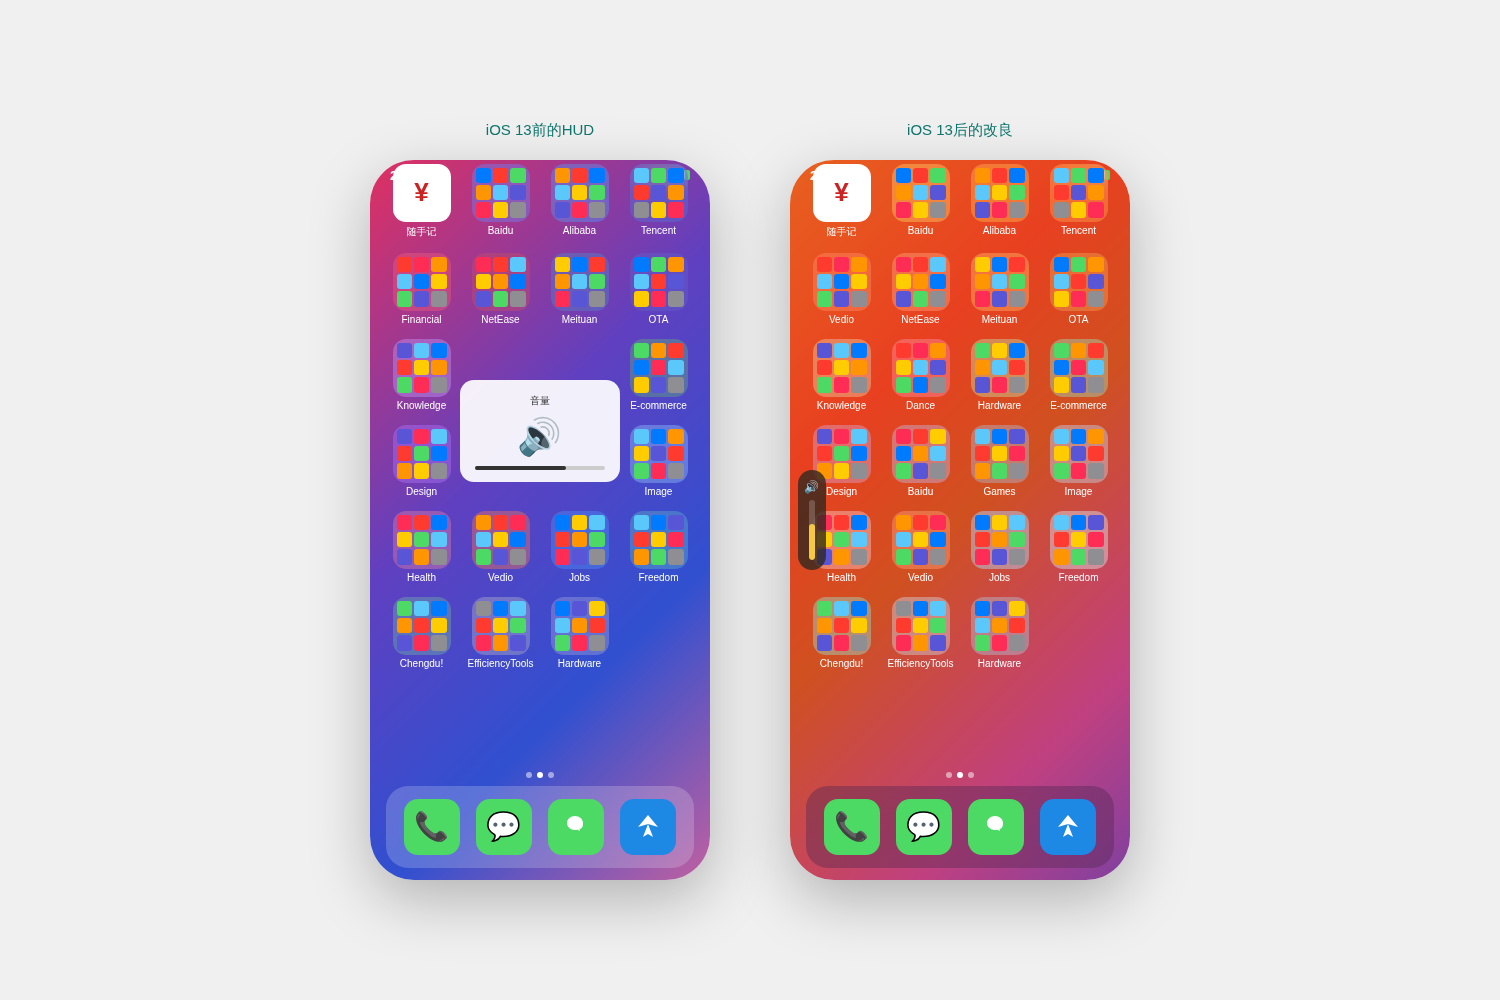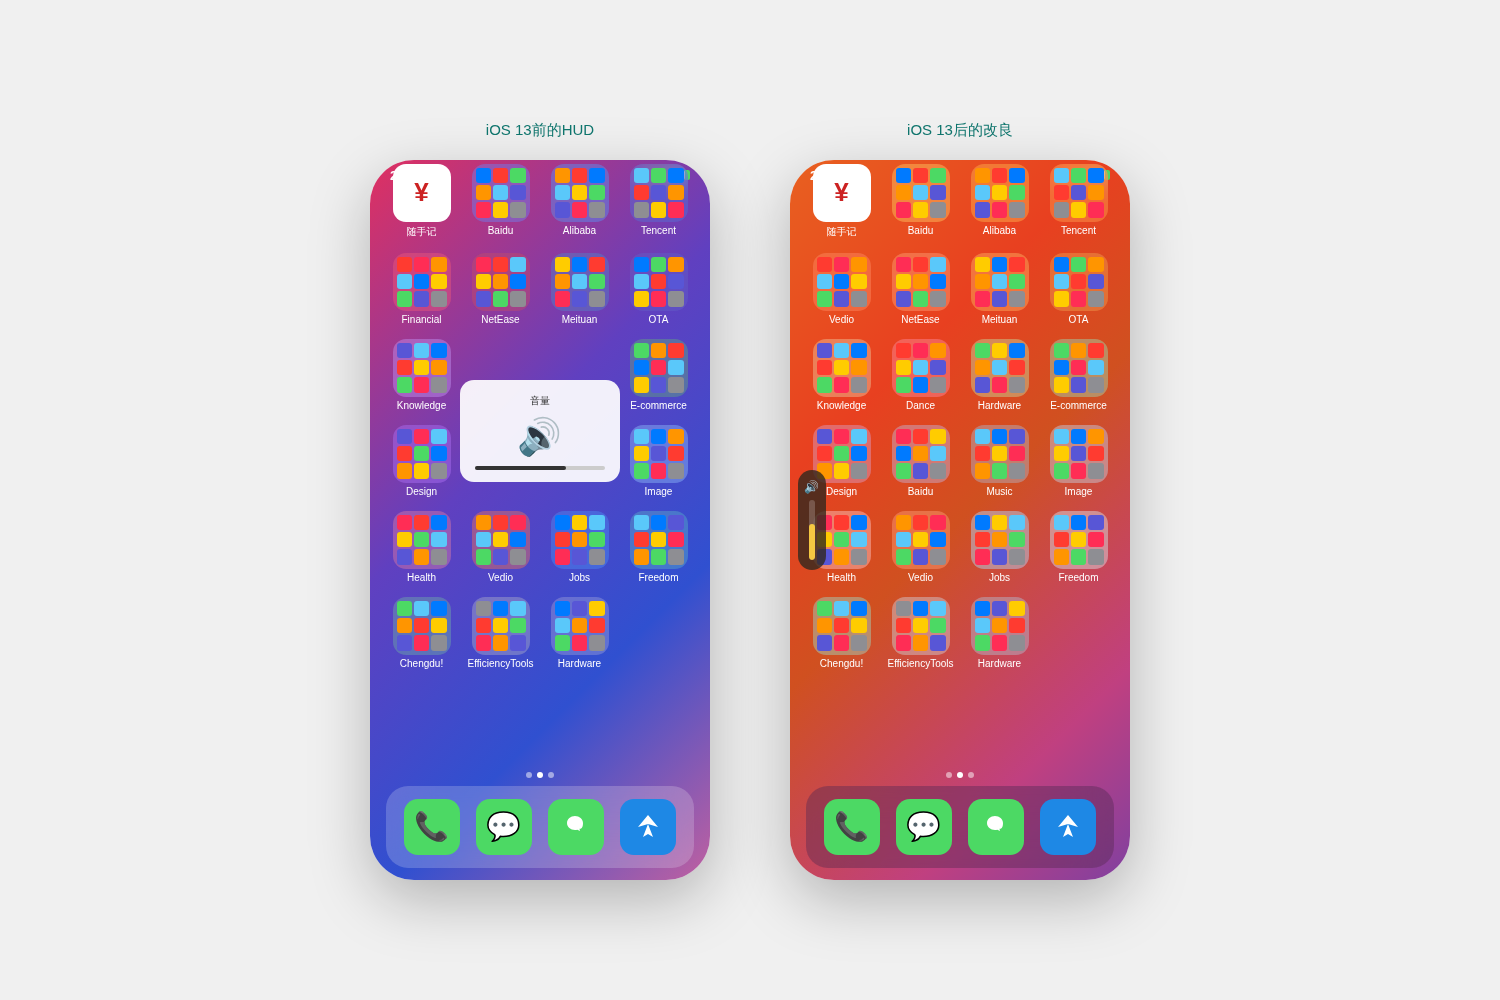--- a/index.html
+++ b/index.html
@@ -906,21 +906,21 @@
               <div class="mini-app c5"></div>
                 <div class="mini-app c6"></div>
                 <div class="mini-app c7"></div>
               <div class="mini-app c1"></div>
                 <div class="mini-app c3"></div>
                 <div class="mini-app c8"></div>
               <div class="mini-app c2"></div>
                 <div class="mini-app c4"></div>
                 <div class="mini-app c9"></div>
             </div>
-            <span class="folder-label">Music</span>
+            <span class="folder-label">Games</span>
           </div>
           <div class="app-folder">
             <div class="folder-icon" style="background:rgba(200,210,230,0.45)">
               <div class="mini-app c5"></div>
                 <div class="mini-app c6"></div>
                 <div class="mini-app c2"></div>
               <div class="mini-app c3"></div>
                 <div class="mini-app c7"></div>
                 <div class="mini-app c1"></div>
               <div class="mini-app c4"></div>

